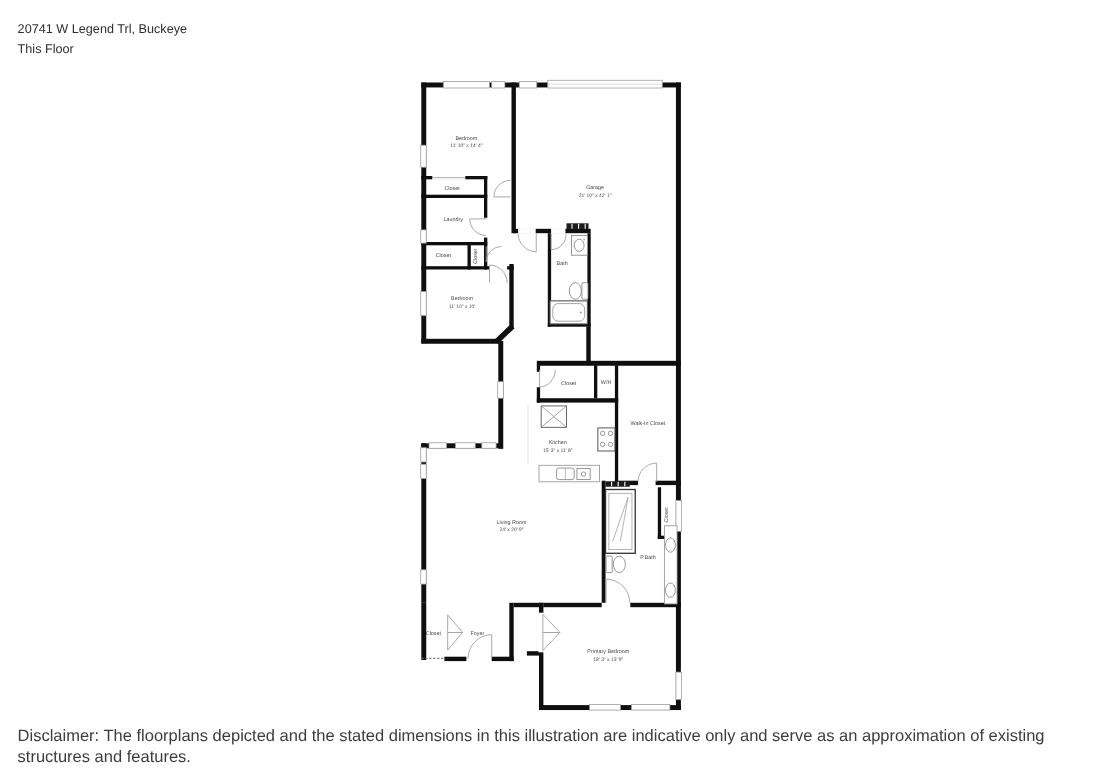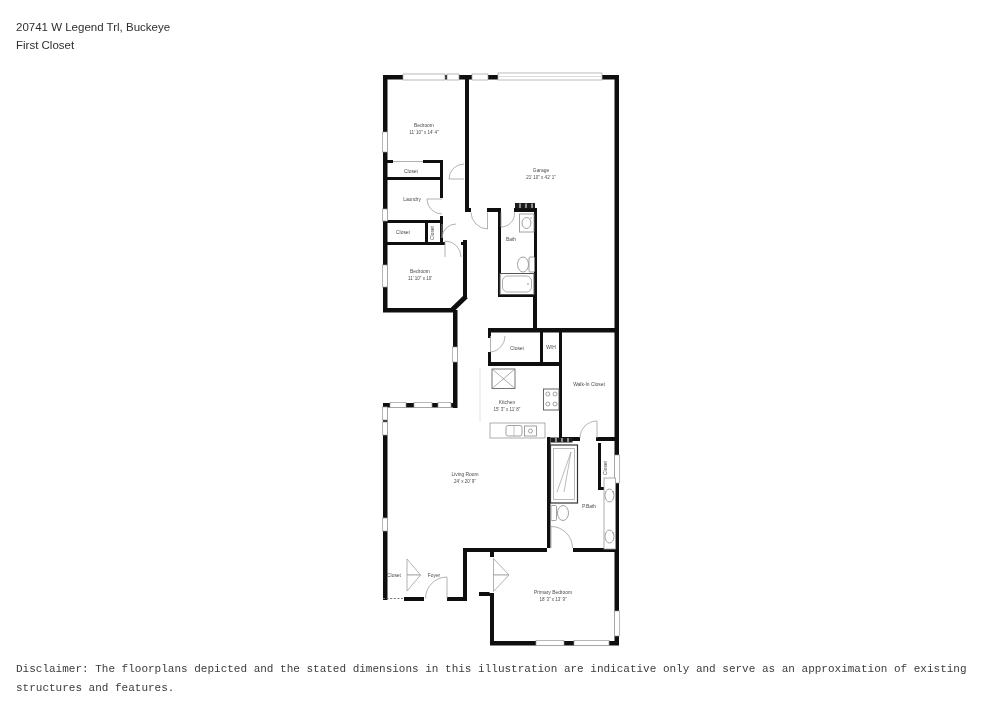--- a/index.html
+++ b/index.html
@@ -1,40 +1,40 @@
 <!DOCTYPE html>
 <html><head>
 <meta charset="utf-8">
 <style>
   html,body{margin:0;padding:0;background:#fff;}
   .page{position:relative;width:1000px;height:707px;background:#ffffff;overflow:hidden;
         font-family:"Liberation Sans", sans-serif;}
   .header{position:absolute;left:16px;top:18px;color:#2e2e2e;font-size:11.5px;line-height:18px;}
   .plan-svg{position:absolute;left:0;top:0;}
-  .footer{position:absolute;left:16px;top:660px;color:#3c3c3c;font-size:11px;line-height:19px;font-family:Liberation Mono, monospace;}
+  .footer{position:absolute;left:16px;top:660px;color:#3c3c3c;font-size:15px;line-height:19px;}
   .wall{fill:#0f0f0f;}
   .win{fill:#ffffff;stroke:#9a9a9a;stroke-width:0.7;}
   .gap{fill:#ffffff;}
   .fix{fill:#ffffff;stroke:#8a8a8a;stroke-width:0.8;}
   .fixd{fill:none;stroke:#8a8a8a;stroke-width:0.8;}
   .door{fill:none;stroke:#9e9e9e;stroke-width:0.8;}
   .doorw{fill:#ffffff;stroke:#9e9e9e;stroke-width:0.8;}
   .hatch{fill:#1c1c1c;}
   .tick{stroke:#ffffff;stroke-width:1;}
   .room-label{font:4.9px "Liberation Sans", sans-serif;fill:#4a4a4a;text-anchor:middle;}
   .room-dims{font:4.5px "Liberation Sans", sans-serif;fill:#4a4a4a;}
 </style>
 </head>
 <body>
 
 <div class="page">
 
   <div class="header">
     <div>20741 W Legend Trl, Buckeye</div>
-    <div>First Closet</div>
+    <div>This Floor</div>
   </div>
 
   <svg class="plan-svg" width="1000" height="707" viewBox="0 0 1000 707">
 
     <g>
       <rect class="wall" x="383" y="75" width="236" height="4.5"></rect>
       <rect class="wall" x="614.5" y="75" width="4.5" height="570"></rect>
       <rect class="wall" x="383" y="75" width="4.5" height="237"></rect>
       <rect class="wall" x="383" y="308" width="72" height="4.5"></rect>
       <line x1="451.5" y1="310.5" x2="466" y2="296.5" stroke="#0f0f0f" stroke-width="5"></line>

